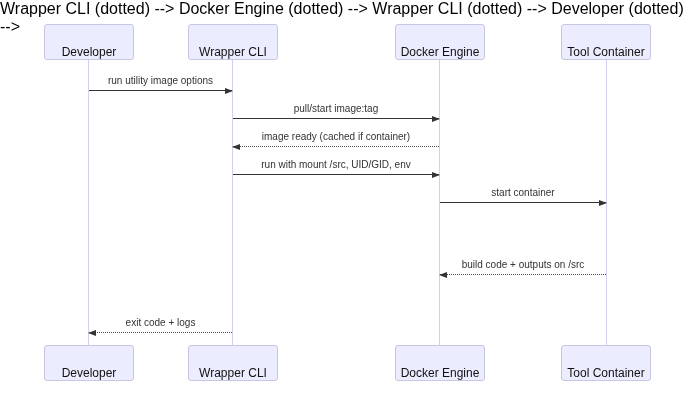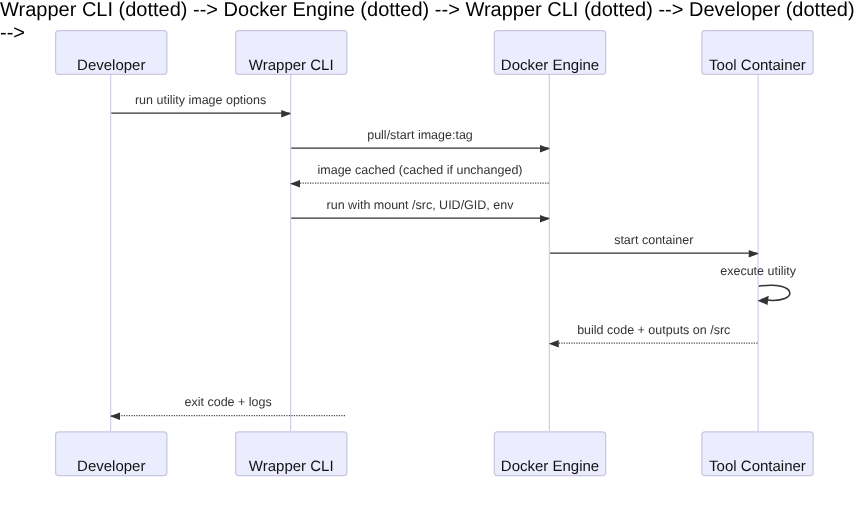--- a/index.html
+++ b/index.html
@@ -98,57 +98,50 @@
 
   
   <div class="msg" style="left:232px;top:103px;width:208px;height:20px;">
     <div class="msg-label">pull/start image:tag</div>
     <div class="msg-line"></div>
     <div class="arrow right"></div>
   </div>
 
    Wrapper CLI (dotted) --&gt;
   <div class="msg" style="left:232px;top:131px;width:208px;height:20px;">
-    <div class="msg-label">image cached (cached if unchanged)</div>
+    <div class="msg-label">image ready (cached if container)</div>
     <div class="msg-line dotted"></div>
     <div class="arrow left"></div>
   </div>
 
   
   <div class="msg" style="left:232px;top:159px;width:208px;height:20px;">
     <div class="msg-label">run with mount /src, UID/GID, env</div>
     <div class="msg-line"></div>
     <div class="arrow right"></div>
   </div>
 
   
   <div class="msg" style="left:439px;top:187px;width:168px;height:20px;">
     <div class="msg-label">start container</div>
     <div class="msg-line"></div>
     <div class="arrow right"></div>
   </div>
 
   
-  <div class="msg selfloop" style="left:566px;top:212px;width:81px;height:36px;">
-    <div class="msg-label">execute utility</div>
-    <svg width="36" height="22">
-      <path d="M1,4 C32,-1 34,18 7,15" fill="none" stroke="#333333" stroke-width="1.2"></path>
-      <polygon points="0,15.5 9,11.5 8,19" fill="#333333"></polygon>
-    </svg>
-  </div>
 
    Docker Engine (dotted) --&gt;
   <div class="msg" style="left:439px;top:259px;width:168px;height:20px;">
     <div class="msg-label">build code + outputs on /src</div>
     <div class="msg-line dotted"></div>
     <div class="arrow left"></div>
   </div>
 
    Wrapper CLI (dotted) --&gt;
 
    Developer (dotted) --&gt;
-  <div class="msg" style="left:88px;top:317px;width:145px;height:20px;padding-left:44px;">
+  <div class="msg" style="left:88px;top:317px;width:145px;height:20px;">
     <div class="msg-label">exit code + logs</div>
     <div class="msg-line dotted"></div>
     <div class="arrow left"></div>
   </div>
 
 </div>
 
 </body></html>

